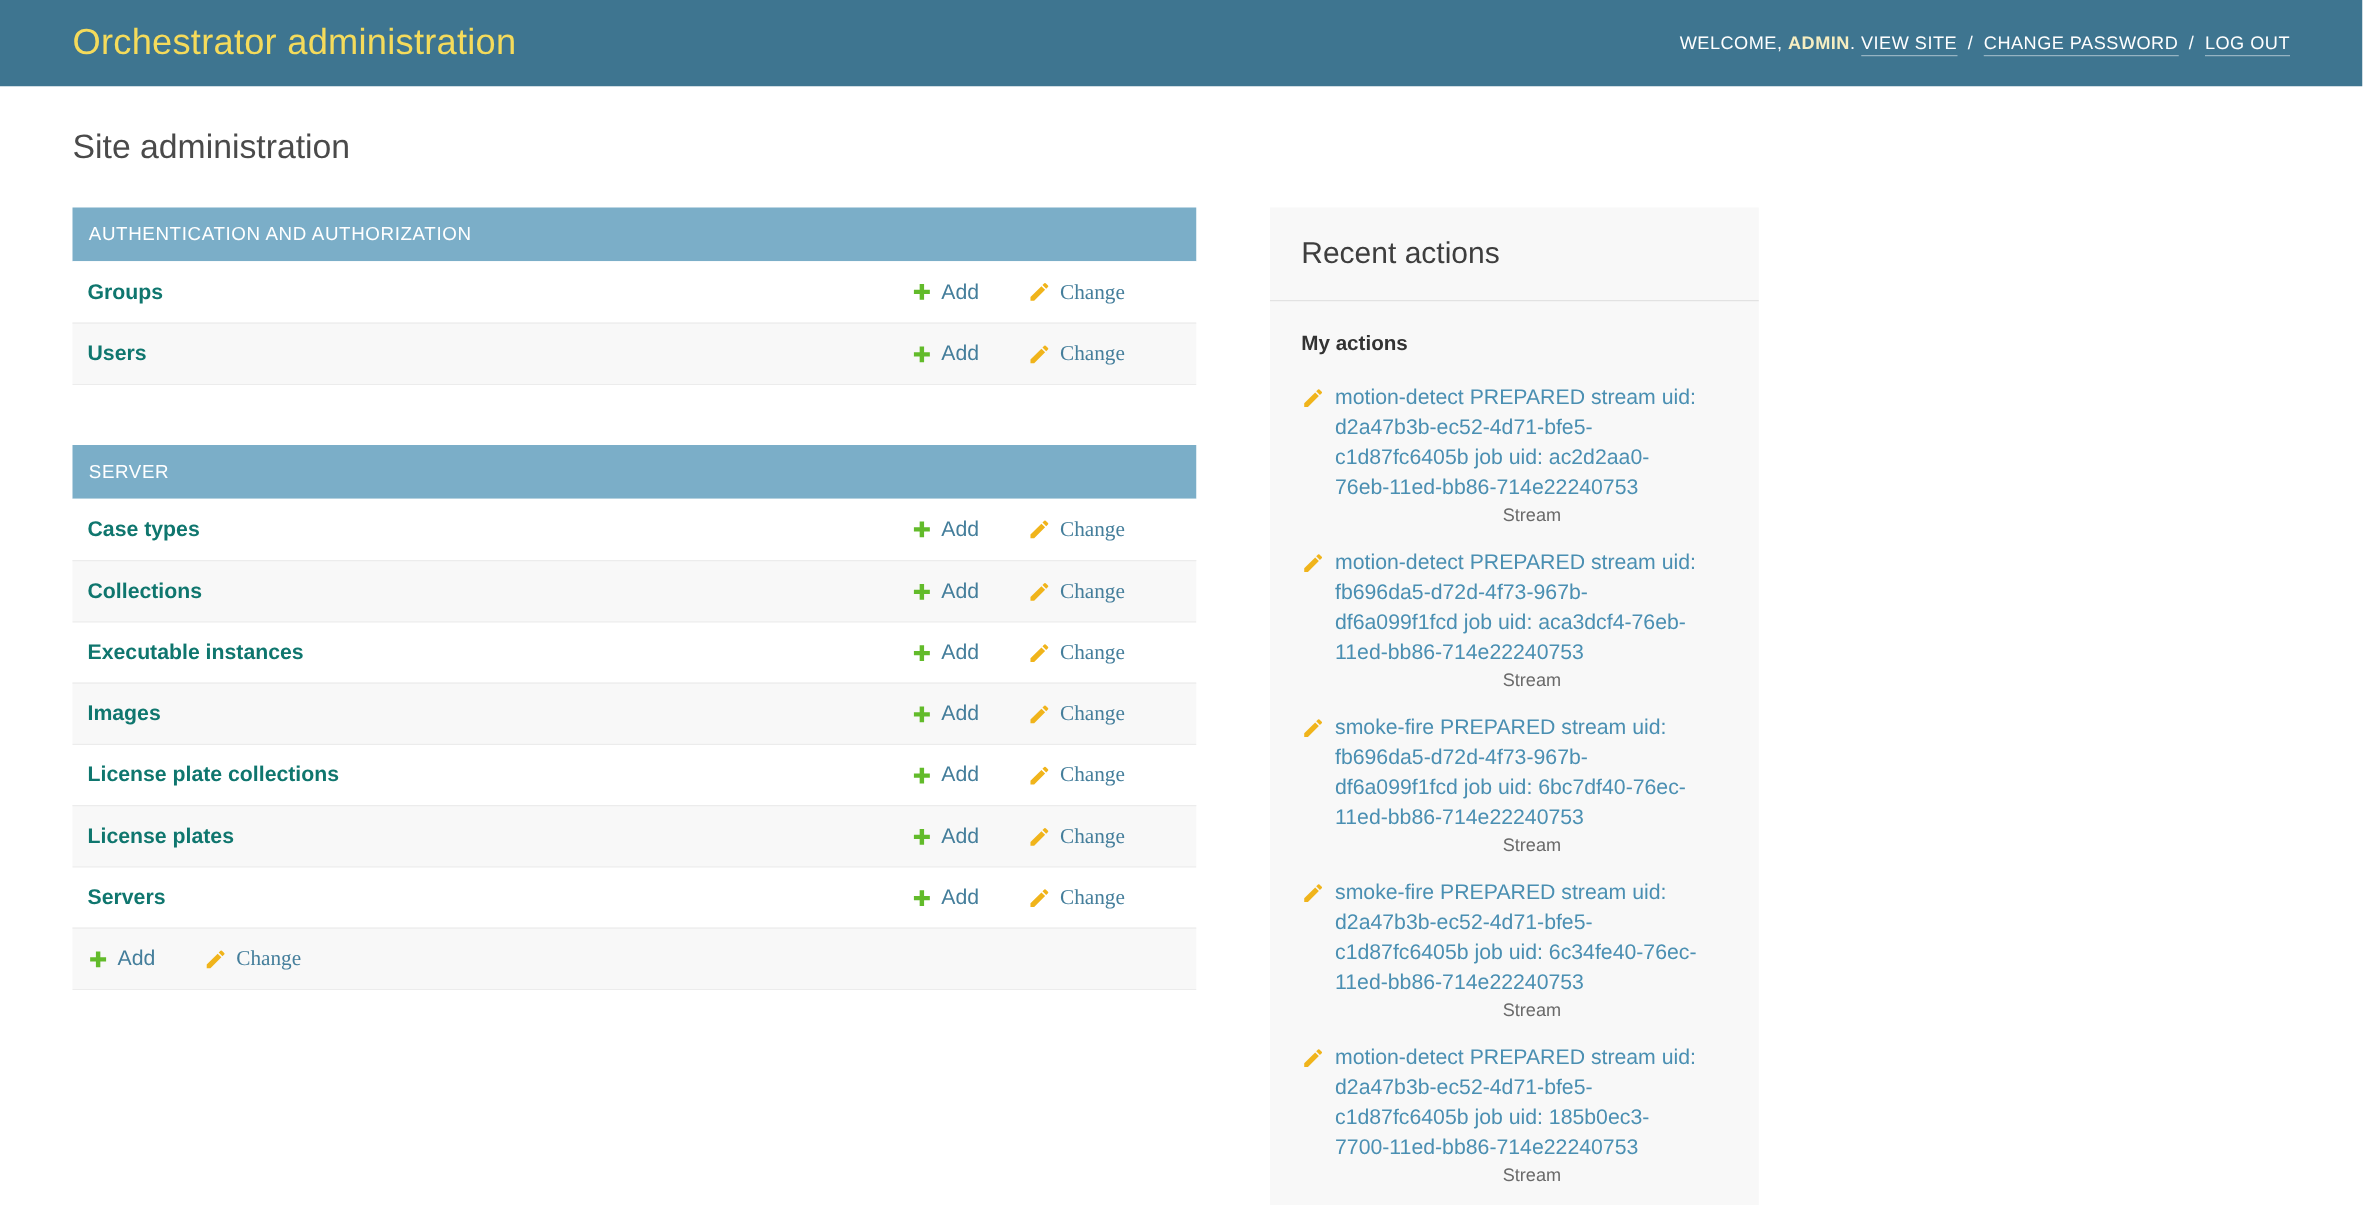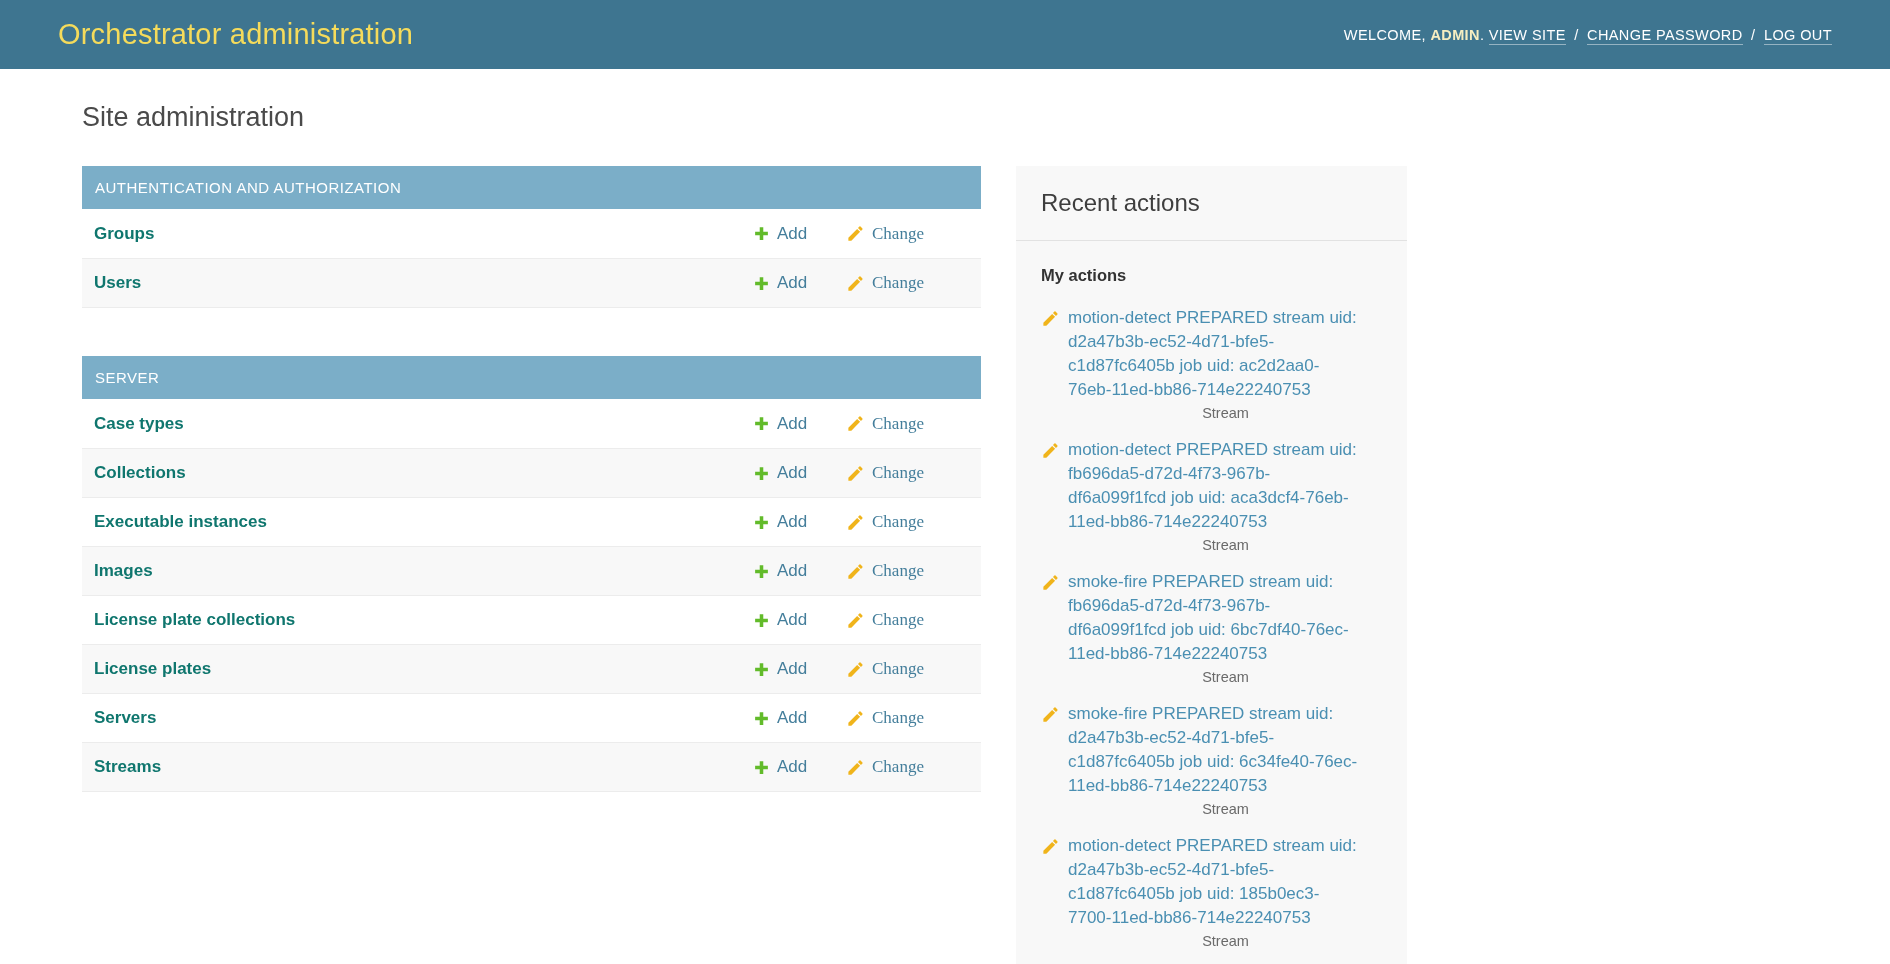--- a/index.html
+++ b/index.html
@@ -38,21 +38,21 @@
   .user-tools a {
     color: #ffffff;
     text-decoration: none;
     border-bottom: 1px solid rgba(255,255,255,0.45);
     padding-bottom: 1px;
     cursor: pointer;
   }
   .user-tools .sep { margin: 0 4px; }
 
   
-  .main { padding: 0 58px; margin-left: 24px; }
+  .main { padding: 0 58px; }
   .page-title {
     margin-top: 33px;
     font-size: 27px;
     font-weight: 400;
     color: #4A4A4A;
   }
 
   .left-col { width: 899px; margin-top: 33px; }
 
   .module { width: 899px; margin-bottom: 48px; border-bottom: 1px solid #ECECEC; }
@@ -329,21 +329,20 @@
       <span class="icon">
         <svg width="19" height="19" viewBox="0 0 24 24">
                   <path fill="#F0B41B" d="M3 17.25V21h3.75L17.81 9.94l-3.75-3.75L3 17.25zM20.71 7.04a1 1 0 0 0 0-1.41l-2.34-2.34a1 1 0 0 0-1.41 0l-1.83 1.83 3.75 3.75 1.83-1.83z"></path>
                 </svg>
       </span>
       <span class="change-label">Change</span>
     </a>
   </div>
 
   <div class="model-row">
-    <a class="model-name">Streams</a>
     <a class="cell-add">
       <span class="icon">
         <svg width="17" height="17" viewBox="0 0 24 24">
                   <path fill="#62BB2A" d="M21 14.5h-6.5V21h-5v-6.5H3v-5h6.5V3h5v6.5H21z"></path>
                 </svg>
       </span>
       <span class="add-label">Add</span>
     </a>
     <a class="cell-change">
       <span class="icon">

